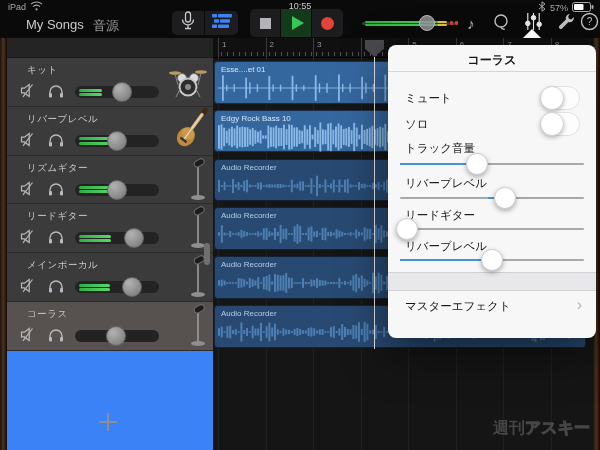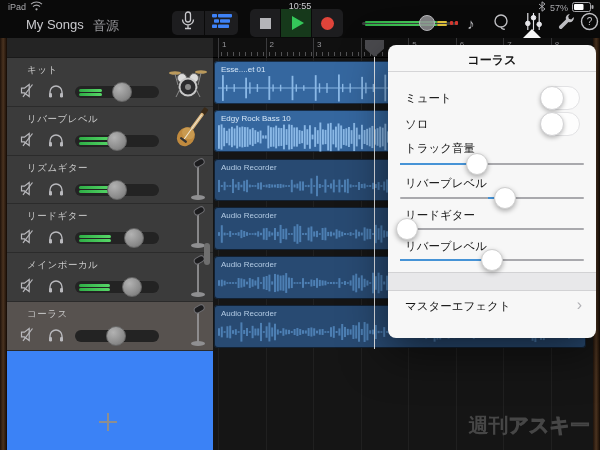--- a/index.html
+++ b/index.html
@@ -94,21 +94,21 @@
   .pfill { position:absolute; top:0; height:2px; background:#4693d6; }
   .pknob { position:absolute; top:-10px; width:22px; height:22px; margin-left:-11px; border-radius:50%; background:#fff;
     border:1px solid #cfcfcf; box-shadow:0 2px 5px rgba(0,0,0,.3); }
   .pop-gap { position:absolute; left:0; right:0; top:227px; height:19px; background:#e8e8ea;
     border-top:1px solid #d2d2d4; border-bottom:1px solid #d2d2d4; }
   .pop-master { position:absolute; left:17px; right:12px; top:246px; height:30px; }
   .pop-master .plabel { line-height:30px; }
   .chevron { position:absolute; right:2px; top:0; line-height:28px; font-size:16px; color:#b2b2b6; }
 
   
-  .watermark { position:absolute; right:10px; bottom:11px; z-index:8; font-size:20px; font-weight:bold; color:#464646; }
+  .watermark { position:absolute; right:10px; bottom:11px; z-index:8; font-size:16px; font-weight:bold; color:#464646; }
   .wm-outline { color:rgba(70,70,70,0); -webkit-text-stroke:1px #464646; }
 </style>
 </head>
 <body>
 
 <div class="screen">
 
   <div class="topbar">
     <div class="statusbar">
       <span class="st-left">

